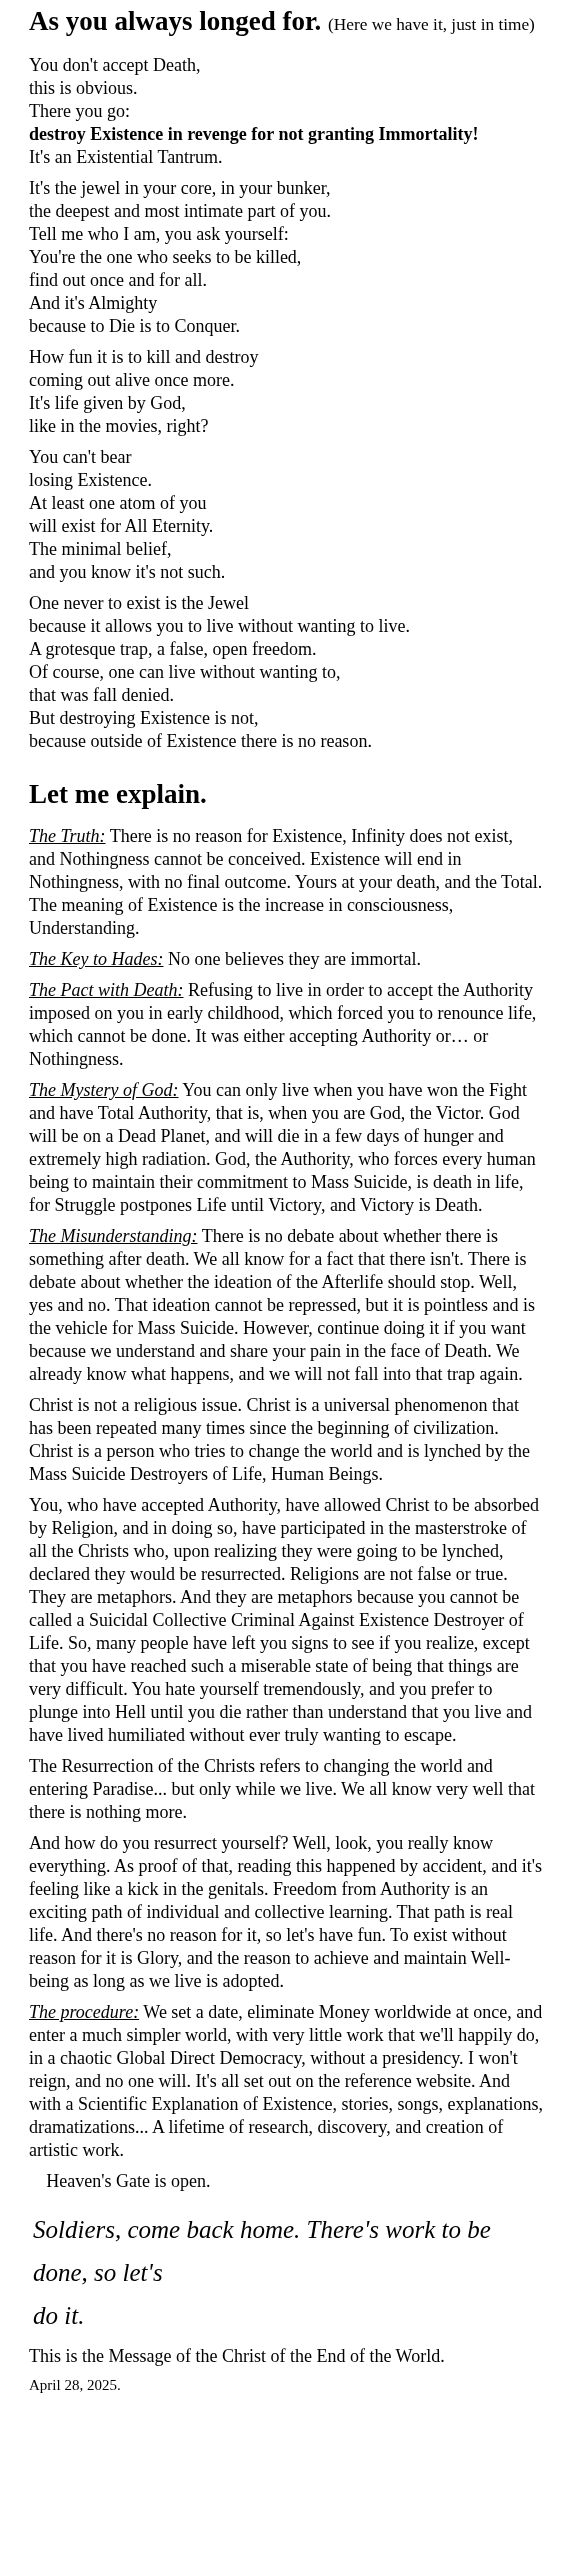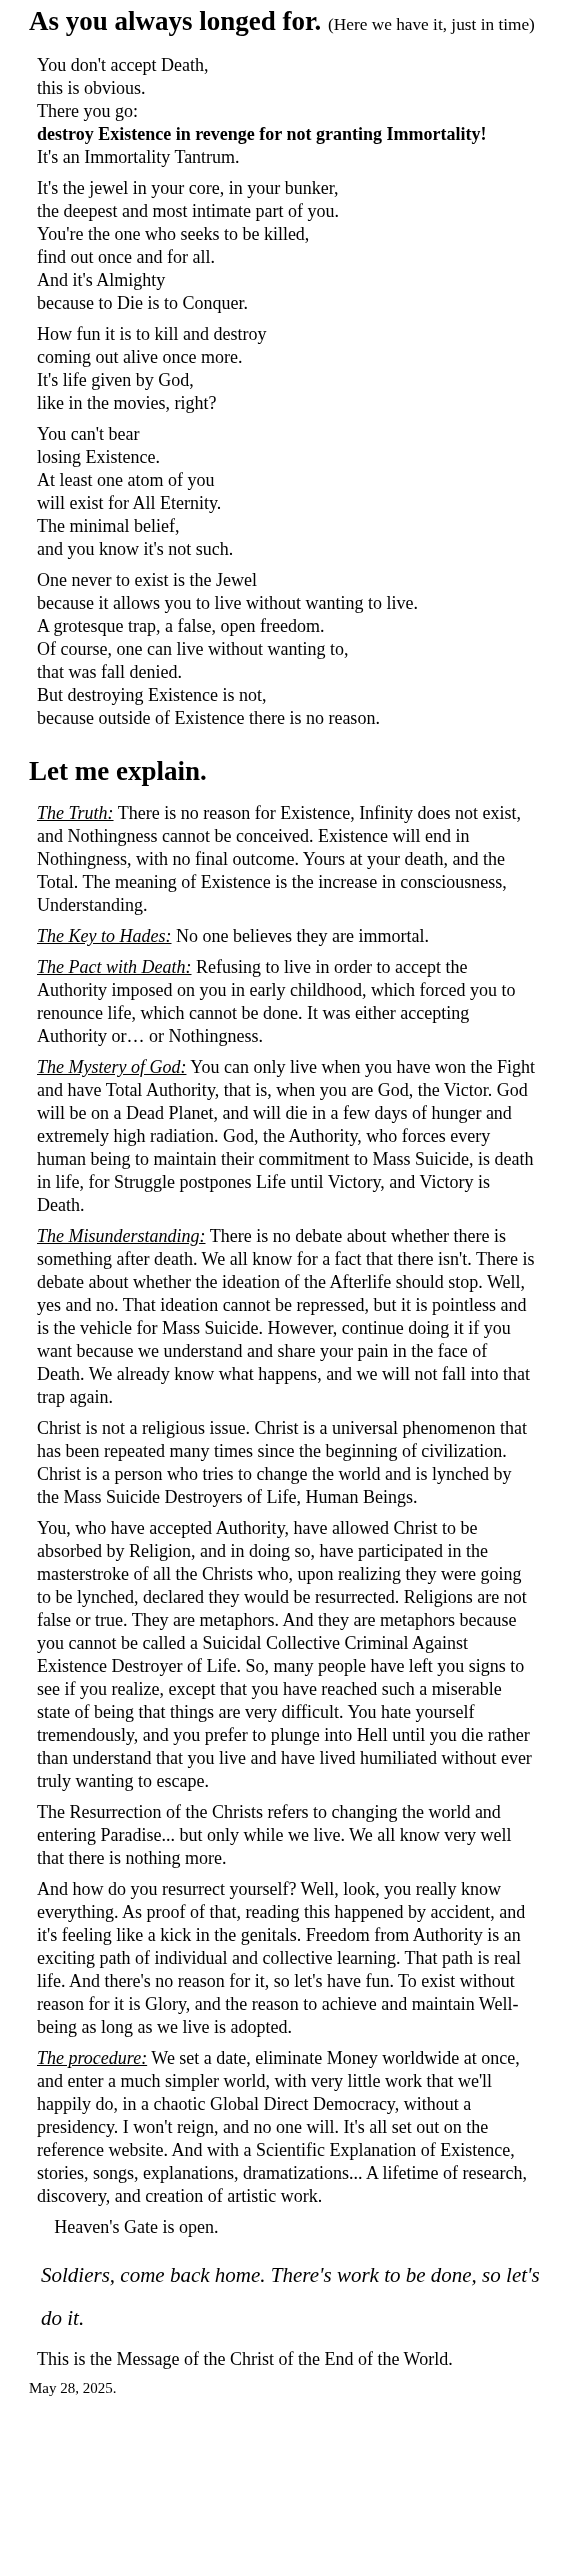--- a/index.html
+++ b/index.html
@@ -23,33 +23,33 @@
     font-weight: bold;
     margin: 2.3px 0 14px 0;
   }
   h1.heading .note {
     font-weight: normal;
     font-size: 17.3px;
   }
   h1.section {
     margin: 26.5px 0 15px 0;
   }
-  p.para { margin: 8px 8px; }
+  p.para { margin: 8px 0; }
   .line { display: block; }
   .bold { font-weight: bold; }
   .lead {
     font-style: italic;
     text-decoration: underline;
   }
   p.indent { text-indent: 17.3px; }
   p.script {
     font-style: italic;
-    font-size: 21px;
+    font-size: 25px;
     line-height: 43px;
-    margin: 15px 0 7px 12px;
+    margin: 15px 0 7px 4px;
   }
   a.link {
     color: #000099;
     text-decoration: underline;
     cursor: pointer;
   }
   p.date {
     font-size: 15px;
     line-height: 19.6px;
     margin: 2.3px 0 0 0;
@@ -58,25 +58,26 @@
 </head>
 <body>
 
 <main class="doc">
     <h1 class="heading"><span>As you always longed for.</span> <span class="note">(Here we have it, just in time)</span></h1>
     <p class="para verse">
       <span class="line">You don't accept Death,</span>
       <span class="line">this is obvious.</span>
       <span class="line">There you go:</span>
       <span class="line bold">destroy Existence in revenge for not granting Immortality!</span>
-      <span class="line">It's an Immortality Tantrum.</span>
+      <span class="line">It's an Existential Tantrum.</span>
     </p>
     <p class="para verse">
       <span class="line">It's the jewel in your core, in your bunker,</span>
       <span class="line">the deepest and most intimate part of you.</span>
+      <span class="line">Tell me who I am, you ask yourself:</span>
       <span class="line">You're the one who seeks to be killed,</span>
       <span class="line">find out once and for all.</span>
       <span class="line">And it's Almighty</span>
       <span class="line">because to Die is to Conquer.</span>
     </p>
     <p class="para verse">
       <span class="line">How fun it is to kill and destroy</span>
       <span class="line">coming out alive once more.</span>
       <span class="line">It's life given by God,</span>
       <span class="line">like in the movies, right?</span>
@@ -108,15 +109,15 @@
     <p class="para prose"><span>You, who have accepted Authority, have allowed Christ to be absorbed by Religion, and in doing so, have participated in the masterstroke of all the Christs who, upon realizing they were going to be lynched, declared they would be resurrected. Religions are not false or true. They are metaphors. And they are metaphors because you cannot be called a Suicidal Collective Criminal Against Existence Destroyer of Life. So, many people have left you signs to see if you realize, except that you have reached such a miserable state of being that things are very difficult. You hate yourself tremendously, and you prefer to plunge into Hell until you die rather than understand that you live and have lived humiliated without ever truly wanting to escape.</span></p>
     <p class="para prose"><span>The Resurrection of the Christs refers to changing the world and entering Paradise... but only while we live. We all know very well that there is nothing more.</span></p>
     <p class="para prose"><span>And how do you resurrect yourself? Well, look, you really know everything. As proof of that, reading this happened by accident, and it's feeling like a kick in the genitals. Freedom from Authority is an exciting path of individual and collective learning. That path is real life. And there's no reason for it, so let's have fun. To exist without reason for it is Glory, and the reason to achieve and maintain Well-being as long as we live is adopted.</span></p>
     <p class="para prose"><span class="lead">The procedure:</span> <span>We set a date, eliminate Money worldwide at once, and enter a much simpler world, with very little work that we'll happily do, in a chaotic Global Direct Democracy, without a presidency. I won't reign, and no one will. It's all set out on the reference website. And with a Scientific Explanation of Existence, stories, songs, explanations, dramatizations... A lifetime of research, discovery, and creation of artistic work.</span></p>
     <p class="para indent"><span>Heaven's Gate is open.</span></p>
     <p class="para script">
       <span class="line">Soldiers, come back home. There's work to be done, so let's</span>
       <span class="line">do it.</span>
     </p>
     <p class="para prose"><span>This is the Message of the Christ of the End of the World.</span></p>
-    <p class="date"><span>May 28, 2025.</span></p>
+    <p class="date"><span>April 28, 2025.</span></p>
   </main>
 
 
 </body></html>

